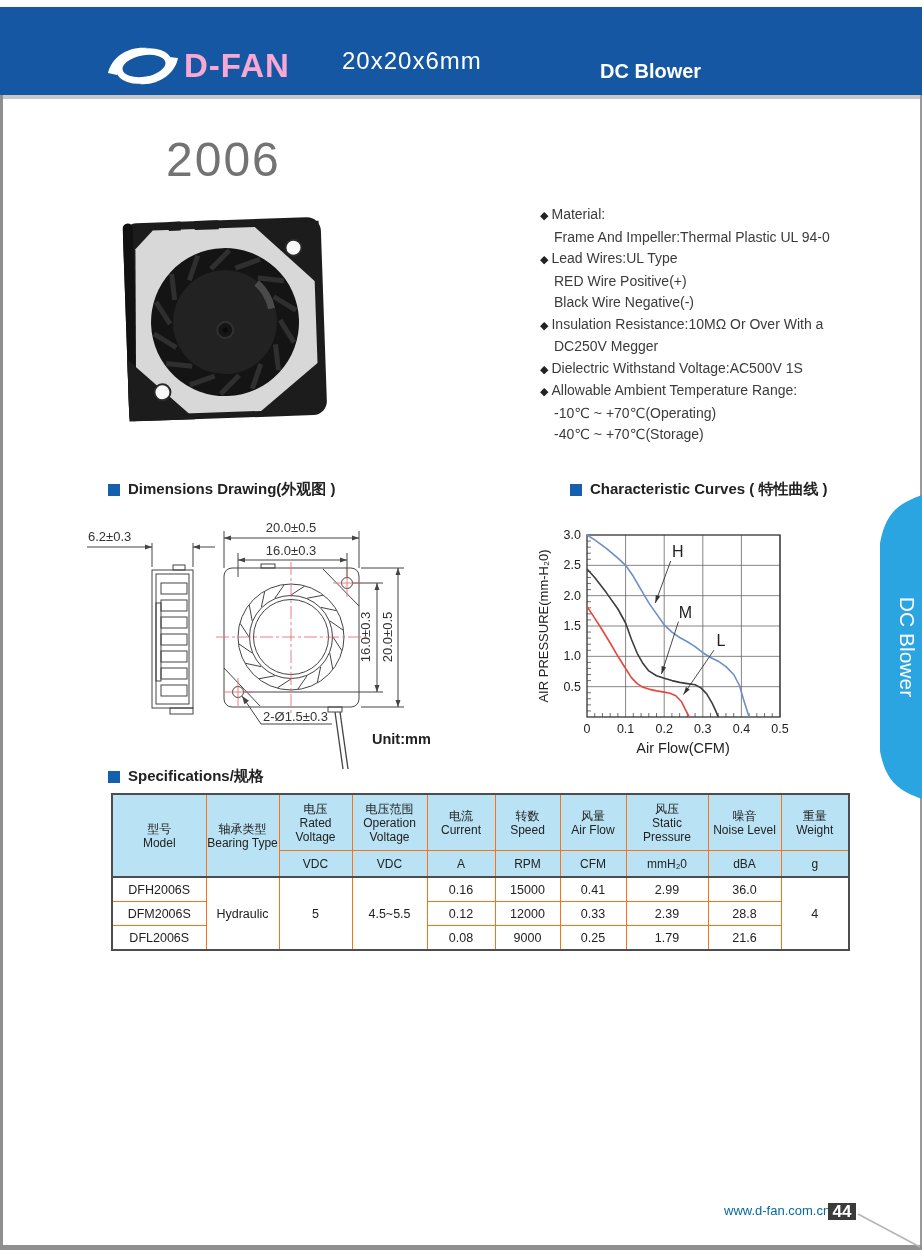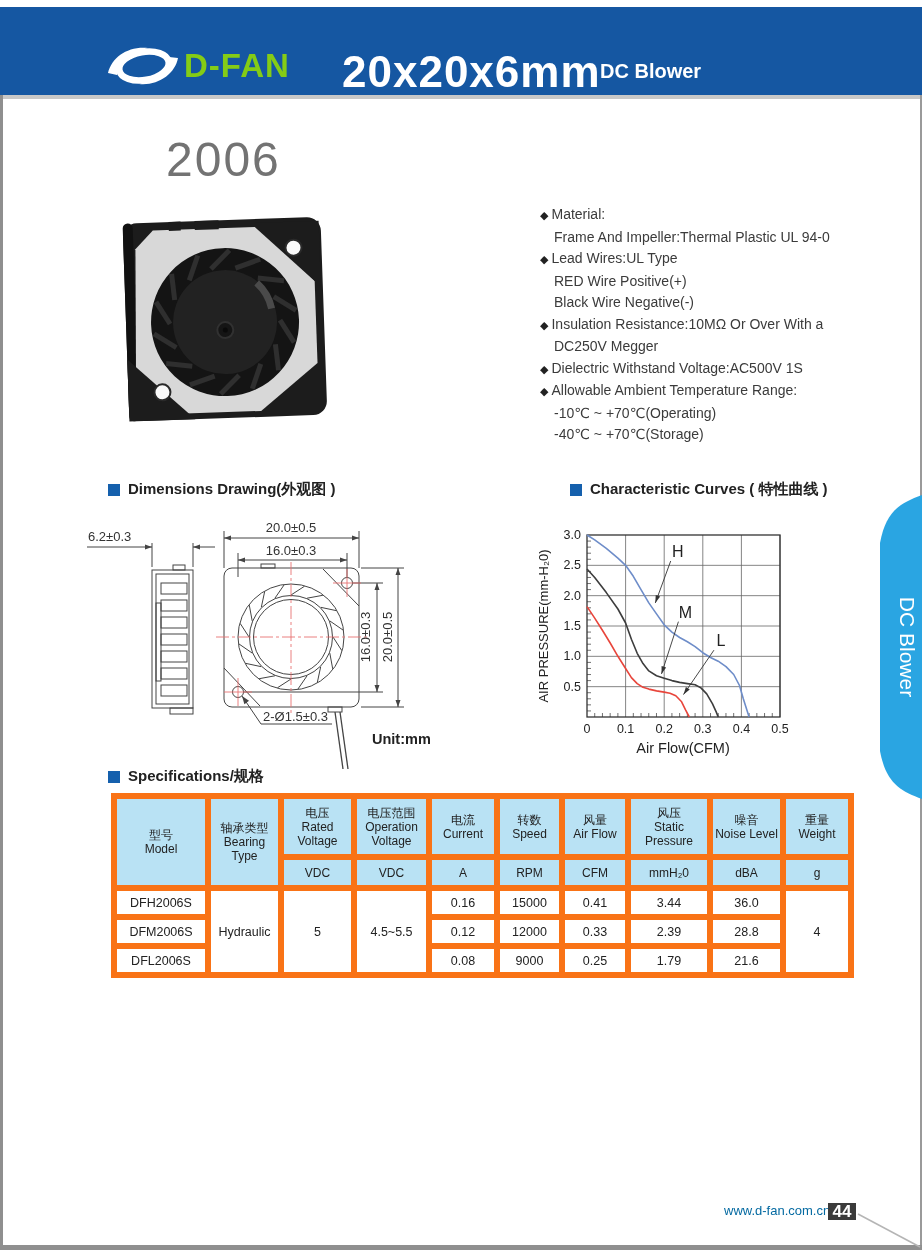--- a/index.html
+++ b/index.html
@@ -6,43 +6,43 @@
   .page{position:relative;width:922px;height:1250px;background:#fff;overflow:hidden;
         font-family:"Liberation Sans","DejaVu Sans",sans-serif;}
   
   .border-left{position:absolute;left:0;top:95px;width:3px;bottom:0;background:#8f8f8f;}
   .border-right{position:absolute;right:0;top:95px;width:2px;bottom:0;background:#9a9a9a;}
   .border-bottom{position:absolute;left:0;right:0;bottom:0;height:5px;background:#8f8f8f;}
   
   .header{position:absolute;left:0;top:7px;width:922px;height:88px;background:#1557a2;}
   .header-strip{position:absolute;left:0;top:95px;width:922px;height:4px;background:#c8c8c8;}
   .logo{position:absolute;left:106px;top:36px;display:flex;align-items:center;}
-  .brand{color:#84cc16;font-size:33px;font-weight:bold;letter-spacing:1px;margin-left:4px;}
-  .size-text{position:absolute;left:342px;top:40px;color:#fff;font-size:44px;font-weight:700;letter-spacing:1px;}
+  .brand{color:#f9a8d4;font-size:33px;font-weight:bold;letter-spacing:1px;margin-left:4px;}
+  .size-text{position:absolute;left:342px;top:40px;color:#fff;font-size:24px;font-weight:400;letter-spacing:1px;}
   .type-text{position:absolute;left:600px;top:53px;color:#fff;font-size:20px;font-weight:bold;}
   
   .model-title{position:absolute;left:166px;top:132px;font-size:48px;color:#737373;letter-spacing:2px;}
   .photo{position:absolute;left:108px;top:206px;}
   
   .gs-bar{position:absolute;left:540px;top:172px;width:311px;height:25px;background:#0d6cba;
           color:#fff;font-size:15px;font-weight:bold;line-height:25px;padding-left:9px;box-sizing:border-box;}
   .gs-list{position:absolute;left:540px;top:204px;width:370px;font-size:14px;color:#3b3b3b;}
   .gs-line{line-height:21.5px;white-space:nowrap;}
   .gs-line .diamond{font-size:11px;margin-right:3px;color:#222;}
   .gs-line.cont{padding-left:14px;}
   
   .sec-head{position:absolute;display:flex;align-items:center;font-size:15px;font-weight:bold;color:#222;}
   .sec-square{width:12px;height:12px;background:#1560ad;margin-right:8px;flex:0 0 auto;}
   
   .dims-svg{position:absolute;left:85px;top:503px;}
   .chart-svg{position:absolute;left:535px;top:500px;}
   .side-tab{position:absolute;left:860px;top:495px;}
   
   .spec-table{position:absolute;left:111px;top:793px;border-collapse:collapse;table-layout:fixed;}
-  .spec-table th,.spec-table td{border:6px solid #f97316;text-align:center;vertical-align:middle;
+  .spec-table th,.spec-table td{border:1px solid #f97316;text-align:center;vertical-align:middle;
       font-size:12px;font-weight:normal;color:#222;padding:0;}
   .spec-table thead th{background:#b9e2f4;}
   .spec-table{border:2px solid #4d4d4d;}
   .spec-table thead tr.main th{height:55px;}
   .spec-table thead tr.units th{height:25px;}
   .spec-table tbody td{height:23px;background:#fff;font-size:12.5px;}
   .spec-table thead{border-bottom:2px solid #4d4d4d;}
   .th2{display:block;line-height:14px;}
   
   .footer-url{position:absolute;left:724px;top:1203px;font-size:13px;color:#0369a1;}
@@ -403,21 +403,21 @@
     </thead>
     <tbody>
       <tr>
         <td>DFH2006S</td>
         <td rowspan="3">Hydraulic</td>
         <td rowspan="3">5</td>
         <td rowspan="3">4.5~5.5</td>
         <td>0.16</td>
         <td>15000</td>
         <td>0.41</td>
-        <td>3.44</td>
+        <td>2.99</td>
         <td>36.0</td>
         <td rowspan="3">4</td>
       </tr>
       <tr>
         <td>DFM2006S</td>
         <td>0.12</td>
         <td>12000</td>
         <td>0.33</td>
         <td>2.39</td>
         <td>28.8</td>

